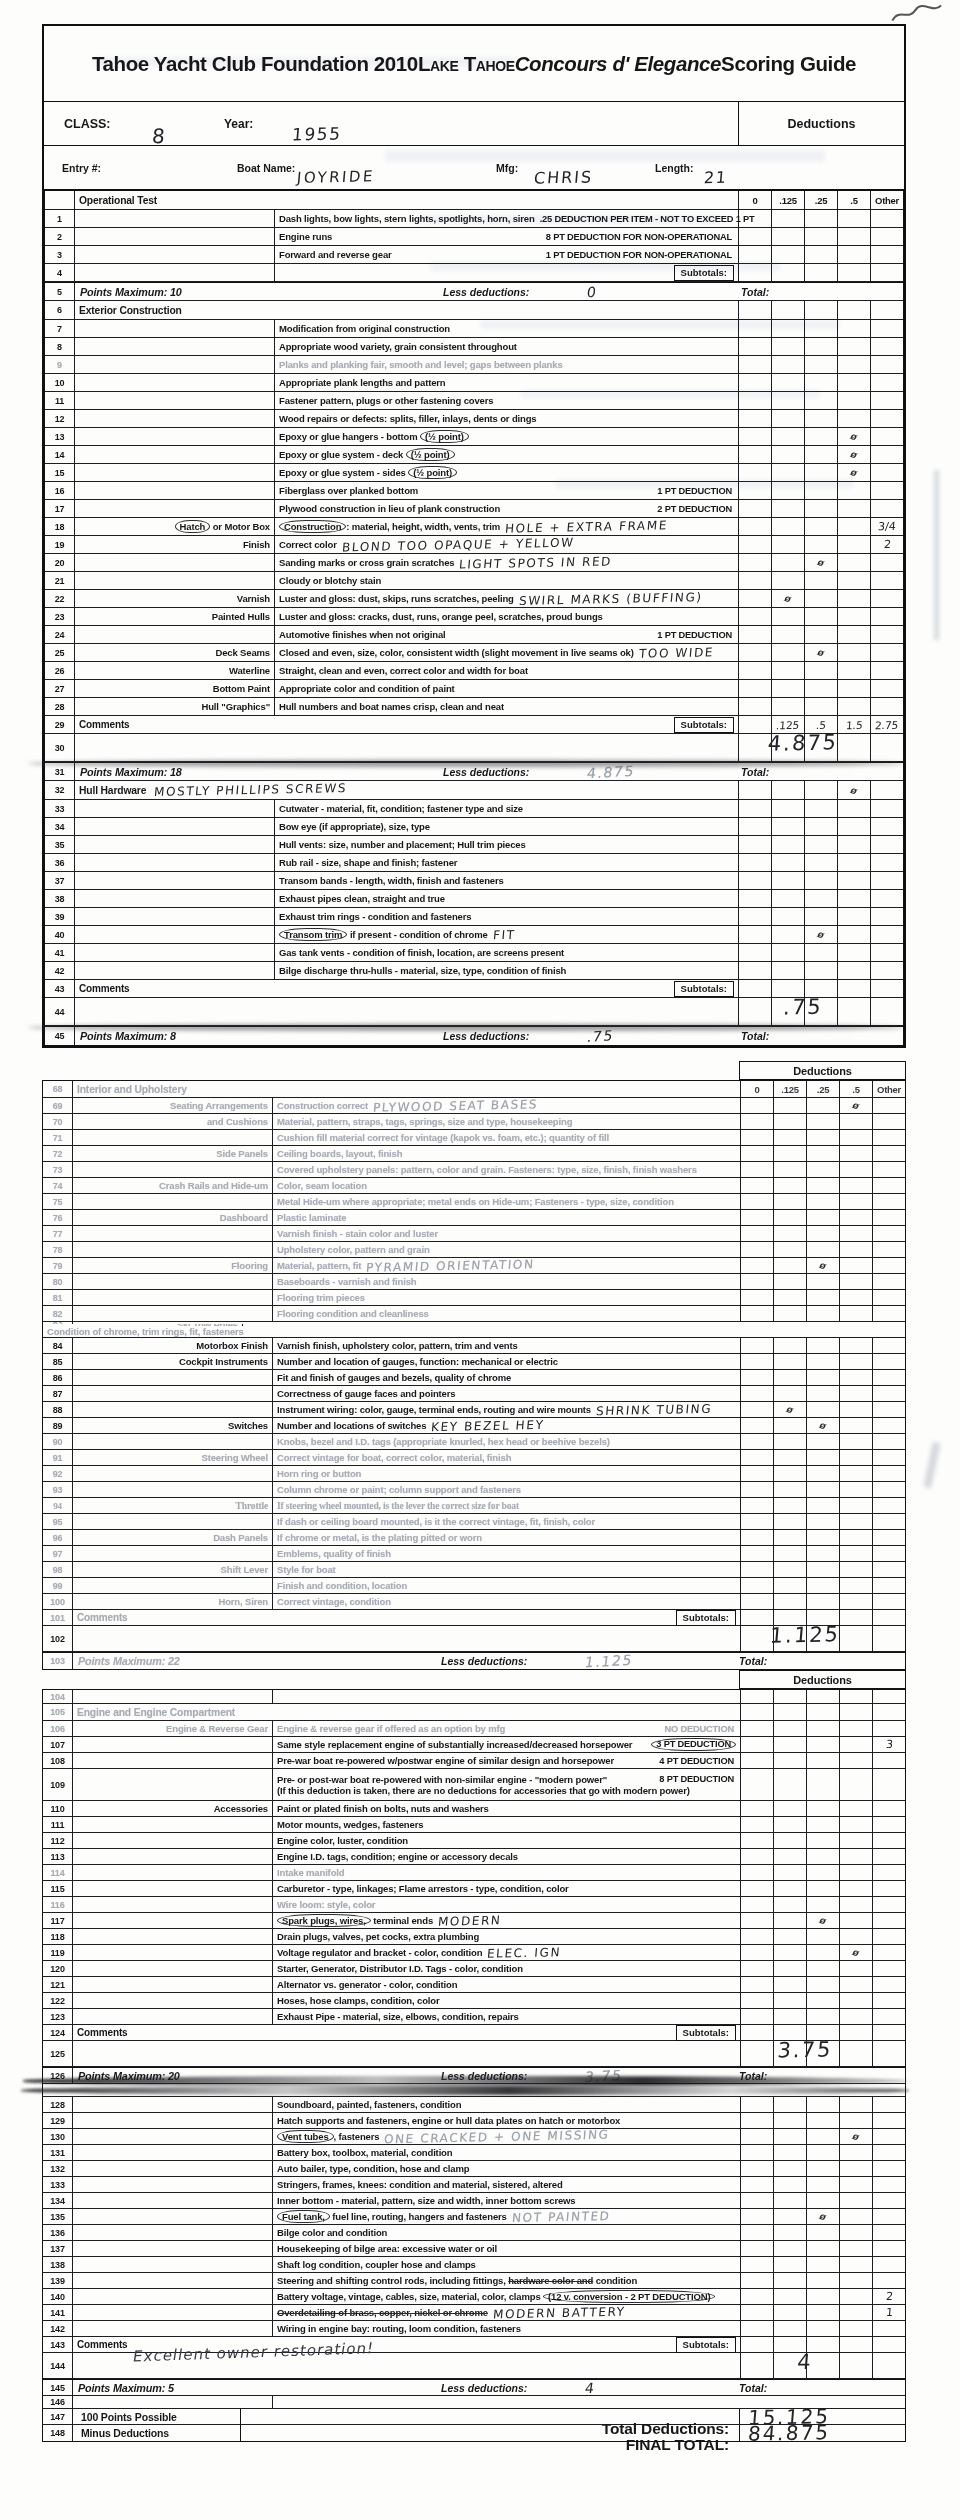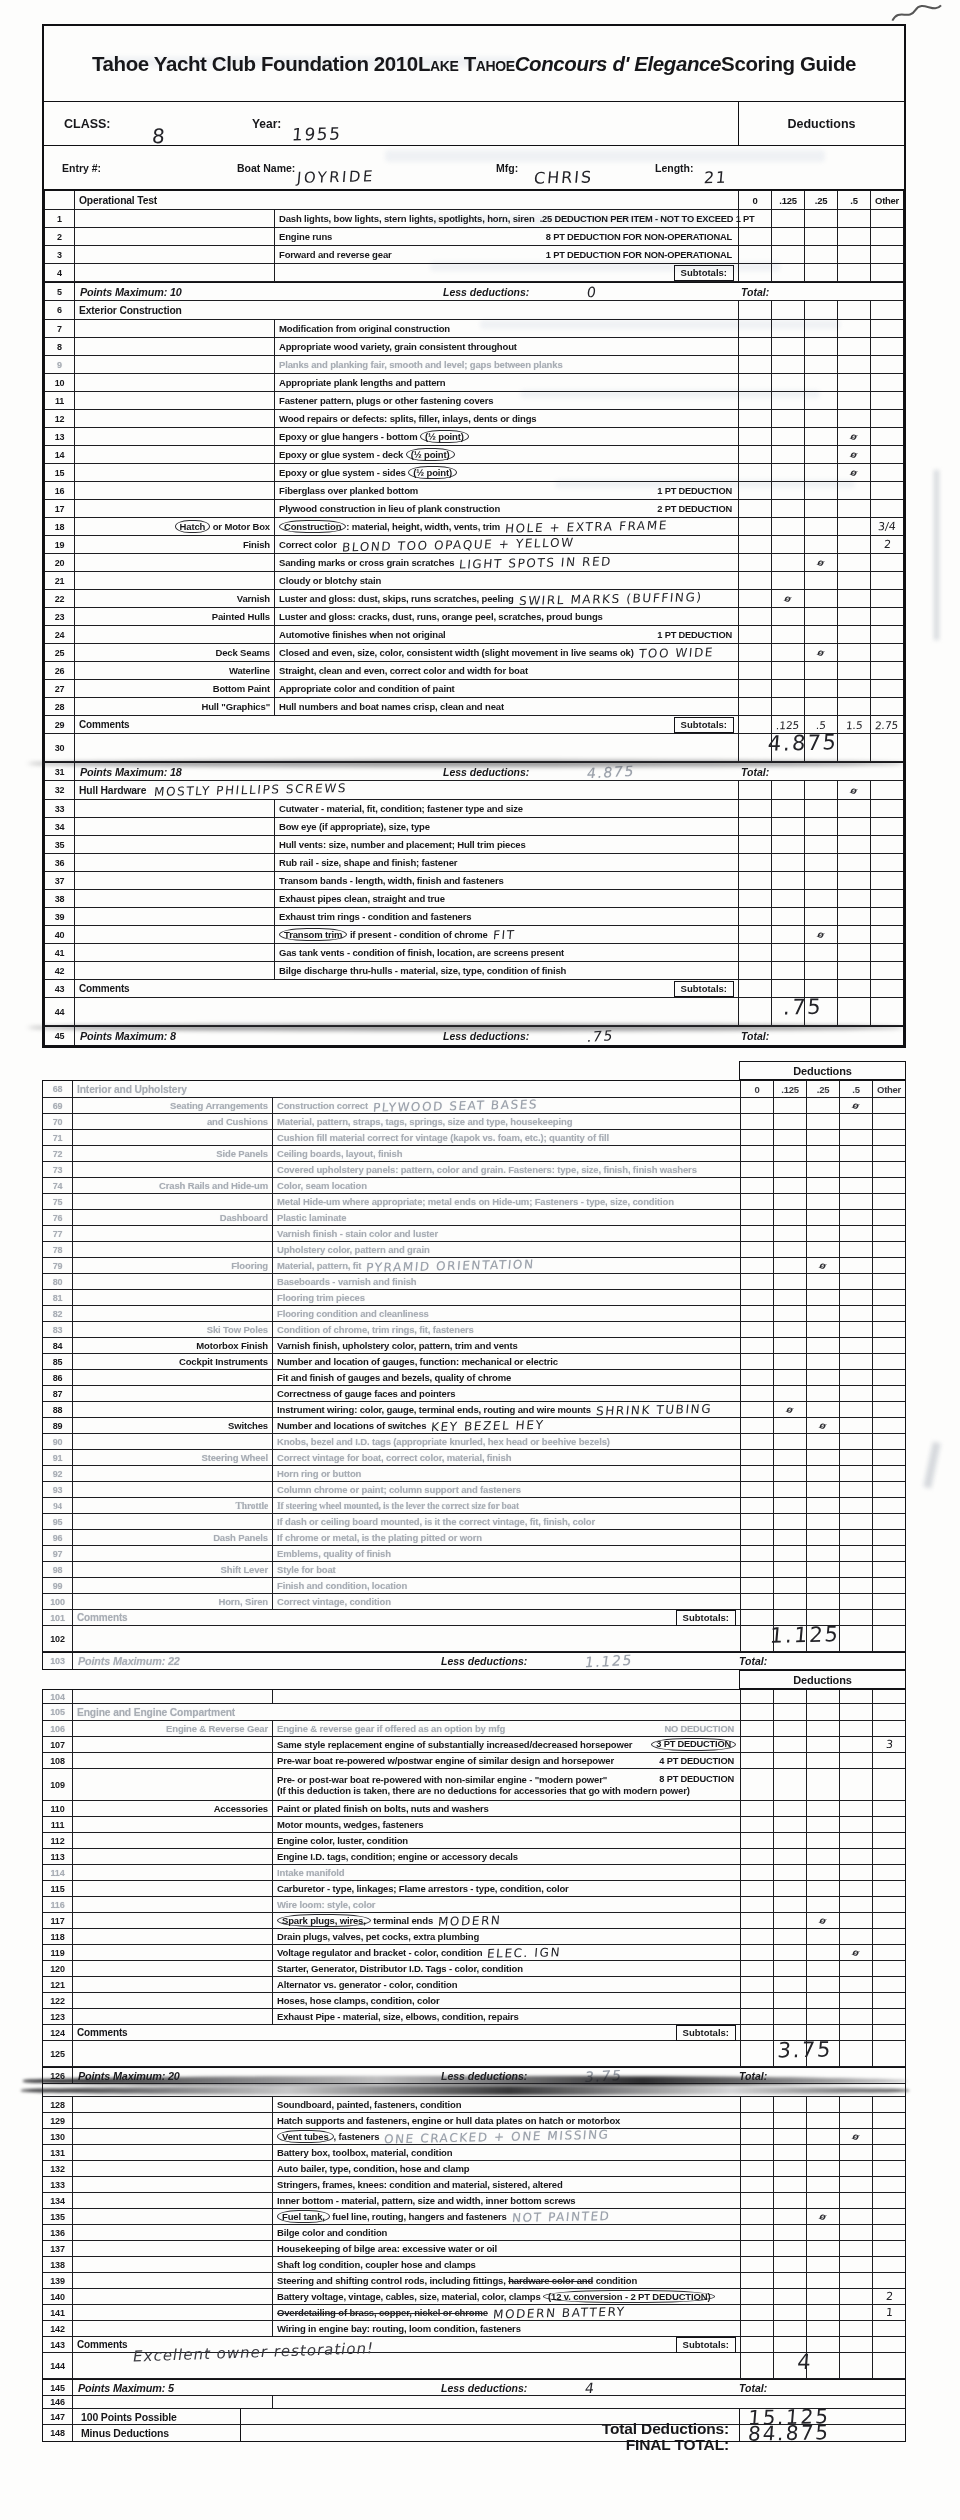--- a/index.html
+++ b/index.html
@@ -91,21 +91,21 @@
     <div class="boxA">
       <div class="titlebox">
         <span>Tahoe Yacht Club Foundation 2010 </span>
         <span class="sc">Lake Tahoe </span>
         <span class="it">Concours d' Elegance </span>
         <span>Scoring Guide</span>
       </div>
       <div class="classrow">
         <span class="fl" style="left:20px;font-size:12.5px;">CLASS:</span>
         <span class="fl hw" style="left:108px;font-size:20px;">8</span>
-        <span class="fl" style="left:208px;font-size:12px;">Year:</span>
+        <span class="fl" style="left:180px;font-size:12px;">Year:</span>
         <span class="fl hw" style="left:248px;font-size:17px;">1955</span>
         <div class="dedbox">
             <span>Deductions</span>
           </div>
       </div>
       <div class="entryrow">
         <span class="fl" style="left:18px;font-size:10.5px;">Entry #:</span>
         <span class="fl" style="left:193px;font-size:10.5px;">Boat Name:</span>
         <span class="fl hw" style="left:253px;font-size:15px;letter-spacing:2.5px;">JOYRIDE</span>
         <span class="fl" style="left:452px;font-size:10.5px;">Mfg:</span>
@@ -1165,21 +1165,21 @@
               <span class="pr">Flooring condition and cleanliness</span>
             </div>
             <div class="ccs">
               <div class="cc"></div>
               <div class="cc"></div>
               <div class="cc"></div>
               <div class="cc"></div>
               <div class="cc"></div>
             </div>
           </div>
-          <div class="row k-it faint" style="height: 16px;">
+          <div class="row k-it faint" style="height: 16px; flex-direction: column;">
             <div class="nc">
               <span class="pr">83</span>
             </div>
             <div class="lc">
               <span class="pr">Ski Tow Poles</span>
             </div>
             <div class="dc">
               <span class="pr">Condition of chrome, trim rings, fit, fasteners</span>
             </div>
             <div class="ccs">

